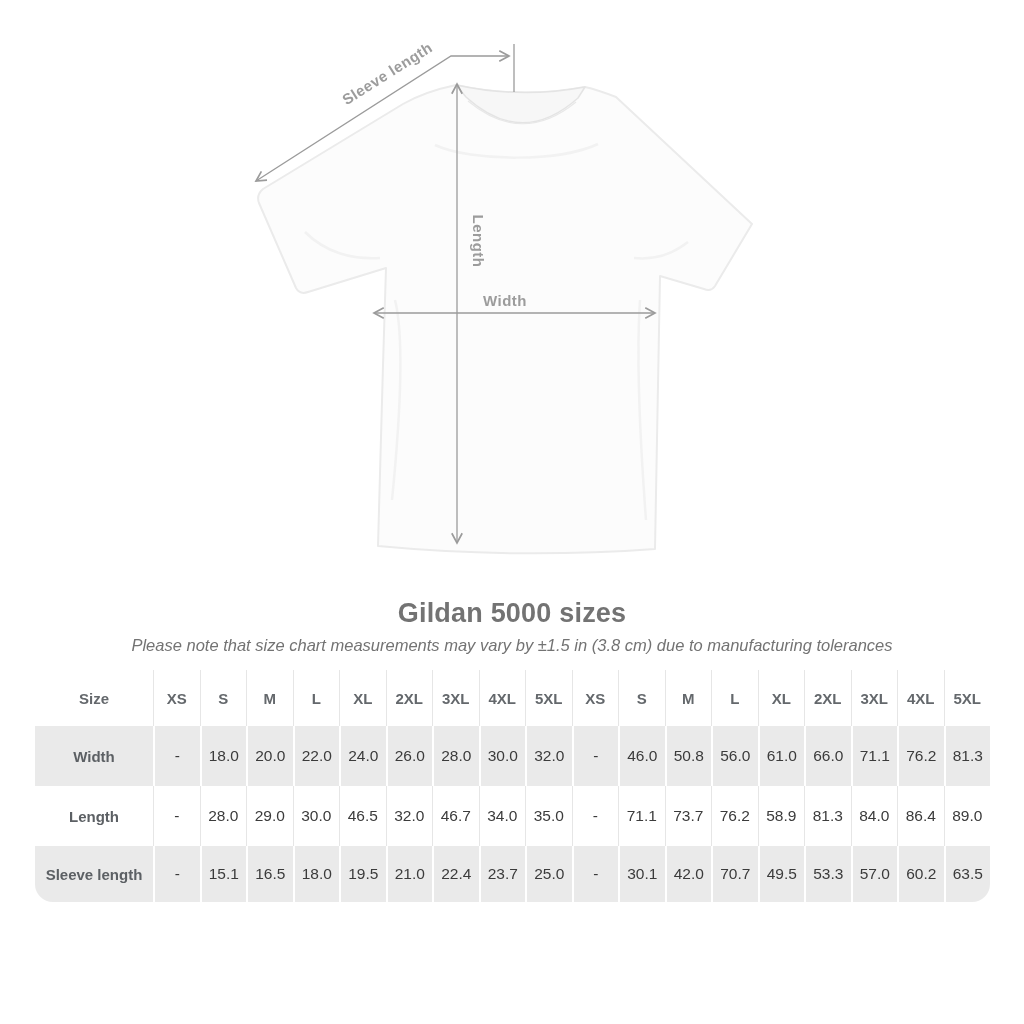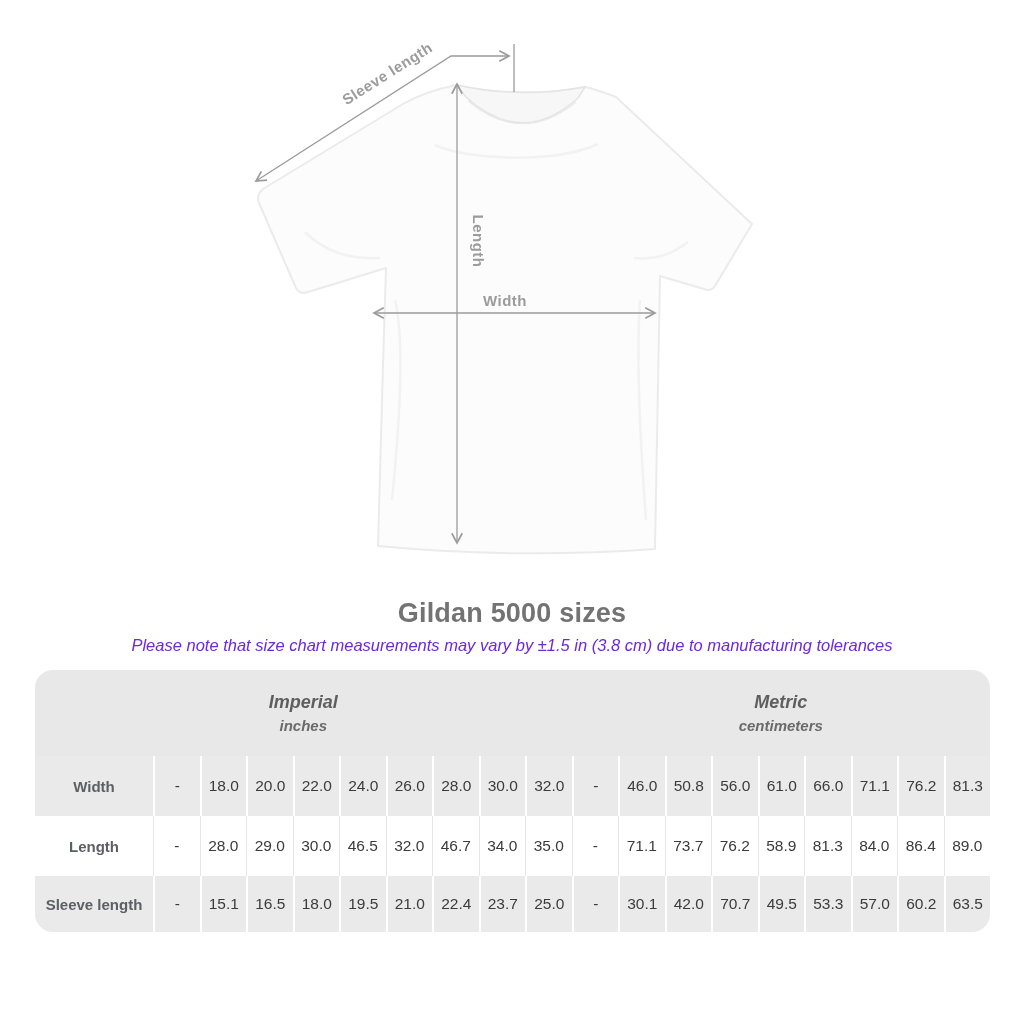--- a/index.html
+++ b/index.html
@@ -9,21 +9,21 @@
   }
   
   .diagram{position:absolute;left:0;top:0;width:1024px;height:580px;}
   
   .title{
     position:absolute;top:598px;left:0;width:1024px;text-align:center;
     font-size:27px;font-weight:bold;color:#737373;letter-spacing:.2px;
   }
   .subtitle{
     position:absolute;top:636px;left:0;width:1024px;text-align:center;
-    font-size:16.5px;font-style:italic;color:#6d28d9;
+    font-size:16.5px;font-style:italic;color:#737373;
   }
   
   table.sizes{
     position:absolute;left:35px;top:670px;width:955px;
     border-collapse:separate;border-spacing:0;table-layout:fixed;
   }
   .sizes th,.sizes td{padding:0;text-align:center;vertical-align:middle;}
   col.c-label{width:118px;}
   .unit-row th{height:86px;background:#e8e8e8;}
   .unit-row th:first-child{border-top-left-radius:18px;}
@@ -118,29 +118,40 @@
       <col>
       <col>
       <col>
       <col>
       <col>
       <col>
       <col>
       <col>
   </colgroup>
   <thead>
-    <tr class="unit-row">
-      <th colspan="10">
-        <div class="unit-name">Imperial</div>
-        <div class="unit-sub">inches</div>
-      </th>
-      <th colspan="9">
-        <div class="unit-name">Metric</div>
-        <div class="unit-sub">centimeters</div>
-      </th>
+    <tr class="size-row">
+      <th>Size</th>
+      <th>XS</th>
+      <th>S</th>
+      <th>M</th>
+      <th>L</th>
+      <th>XL</th>
+      <th>2XL</th>
+      <th>3XL</th>
+      <th>4XL</th>
+      <th>5XL</th>
+      <th>XS</th>
+      <th>S</th>
+      <th>M</th>
+      <th>L</th>
+      <th>XL</th>
+      <th>2XL</th>
+      <th>3XL</th>
+      <th>4XL</th>
+      <th>5XL</th>
     </tr>
   </thead>
   <tbody>
     <tr class="data-row gray">
       <th>Width</th>
       <td>-</td>
       <td>18.0</td>
       <td>20.0</td>
       <td>22.0</td>
       <td>24.0</td>

